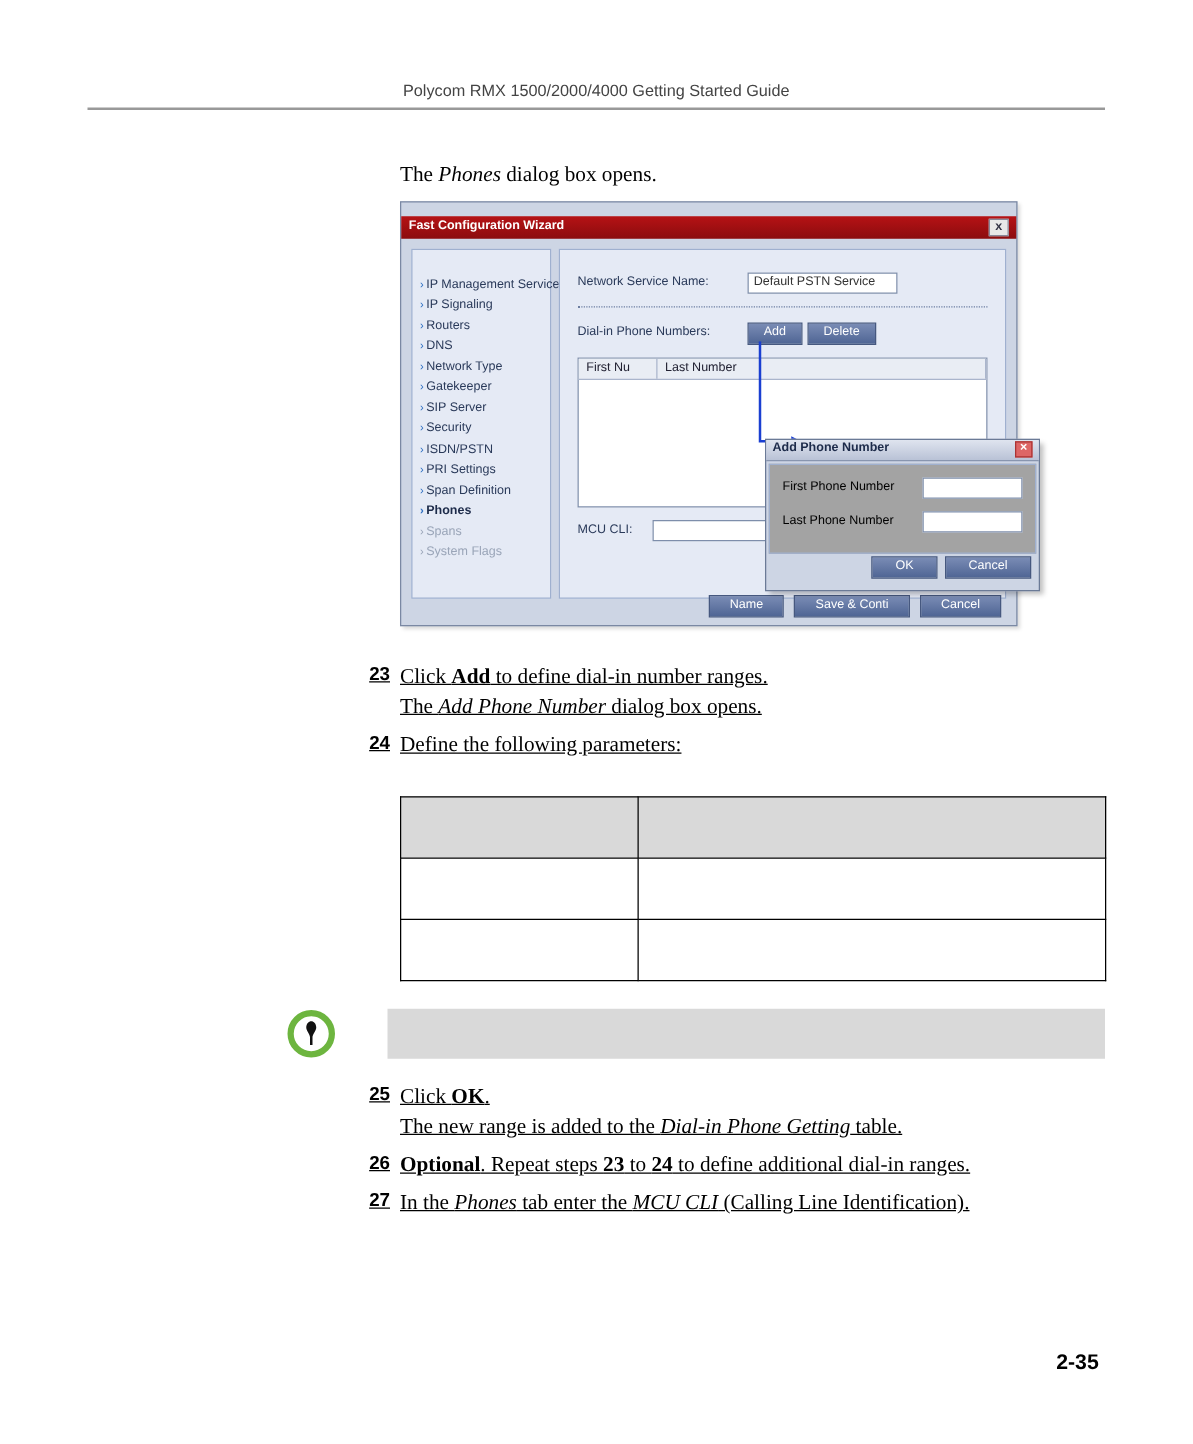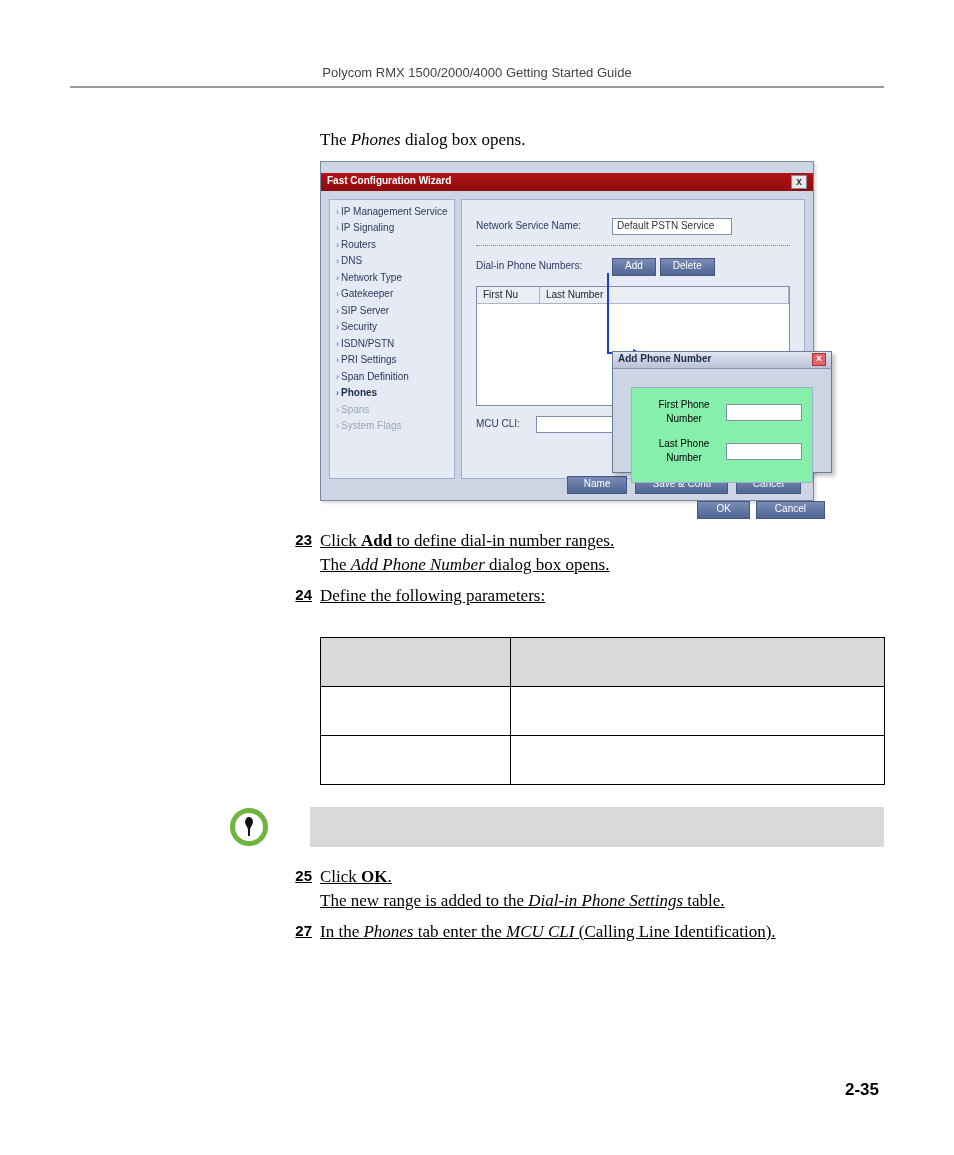--- a/index.html
+++ b/index.html
@@ -61,25 +61,25 @@
     padding: 2px 6px;
     height: 14px;
     display: flex;
     justify-content: space-between;
     align-items: center;
     margin-top: 11px;
   }
   .close-x { background:#e8e8e8; color:#334; width:14px; height:12px; text-align:center; font-size:10px; line-height:12px; border:1px solid #889; cursor: default; }
   .shot-body { display:flex; height: calc(100% - 18px - 28px); }
   .side {
-    width: 126px;
+    width: 112px;
     background: #e5eaf5;
     border: 1px solid #9fb0cf;
     margin: 8px 6px 4px 8px;
-    padding: 4px 4px;
+    padding: 20px 4px;
     box-sizing: border-box;
   }
   .side-item { padding: 1px 2px; white-space: nowrap; }
   .arrow { color:#2e6fc2; font-size:9px; margin-right:2px; }
   .side-bold { font-weight: bold; color:#1d2b4a; }
   .side-dim { color:#9aa5b8; }
   .main {
     flex:1;
     margin: 8px 8px 4px 0;
     background:#e5eaf5;
@@ -118,21 +118,21 @@
     left: 292px; top: 190px;
     width: 218px; height: 120px;
     background:#cdd5e4;
     border:1px solid #6b7a96;
     box-shadow: 3px 3px 4px rgba(0,0,0,.25);
     font-family: Tahoma, Arial, sans-serif;
     font-size:10px;
     z-index: 5;
   }
   .sub-title { background: linear-gradient(#dfe4ef,#b9c2d6); color:#1d2b4a; font-weight:bold; padding:1px 5px; height:14px; display:flex; justify-content:space-between; align-items:center; border-bottom:1px solid #8895af;}
-  .sub-body { background:#86efac; border:1px solid #9fb0cf; margin:18px; padding:10px 10px 6px 10px;text-align:center; }
+  .sub-body { background:#a3a3a3; border:1px solid #9fb0cf; margin:2px; padding:10px 10px 6px 10px; }
   .sub-row { display:flex; align-items:center; justify-content:space-between; margin-bottom:10px; }
   .sub-row .txtbox { width:70px; }
   .sub-btns { display:flex; justify-content:flex-end; margin:0 6px 4px 0; }
   .sub-btns .btn { padding:0 18px; }
   .small-x { background:#d66; color:#fff; width:12px; height:11px; text-align:center; line-height:10px; font-size:10px; border:1px solid #a33;}
   
   .steps { margin-top: 4px; }
   .step { display:flex; margin-bottom:6px;text-decoration:underline; }
   .num { width:34px; text-align:right; font-family: Arial, Helvetica, sans-serif; font-weight:bold; font-size:15px; padding-right:8px; margin-left:-42px; }
   .step-body { flex:1; font-size:17px; }
@@ -308,21 +308,27 @@
         </svg>
       </div>
       <div class="note-bar"></div>
     </div>
 
     <div class="steps">
       <div class="step">
         <div class="num">25</div>
         <div class="step-body">
           <span>Click </span><span class="bold">OK</span><span>.</span><br>
-          <span>The new range is added to the </span><span class="italic">Dial-in Phone Settings</span><span> table.</span>
+          <span>The new range is added to the </span><span class="italic">Dial-in Phone Getting</span><span> table.</span>
+        </div>
+      </div>
+      <div class="step">
+        <div class="num">26</div>
+        <div class="step-body">
+          <span class="bold">Optional</span><span>. Repeat steps </span><span class="bold">23</span><span> to </span><span class="bold">24</span><span> to define additional dial-in ranges.</span>
         </div>
       </div>
       <div class="step">
         <div class="num">27</div>
         <div class="step-body">
           <span>In the </span><span class="italic">Phones</span><span> tab enter the </span><span class="italic">MCU CLI</span><span> (Calling Line Identification).</span>
         </div>
       </div>
     </div>
 

